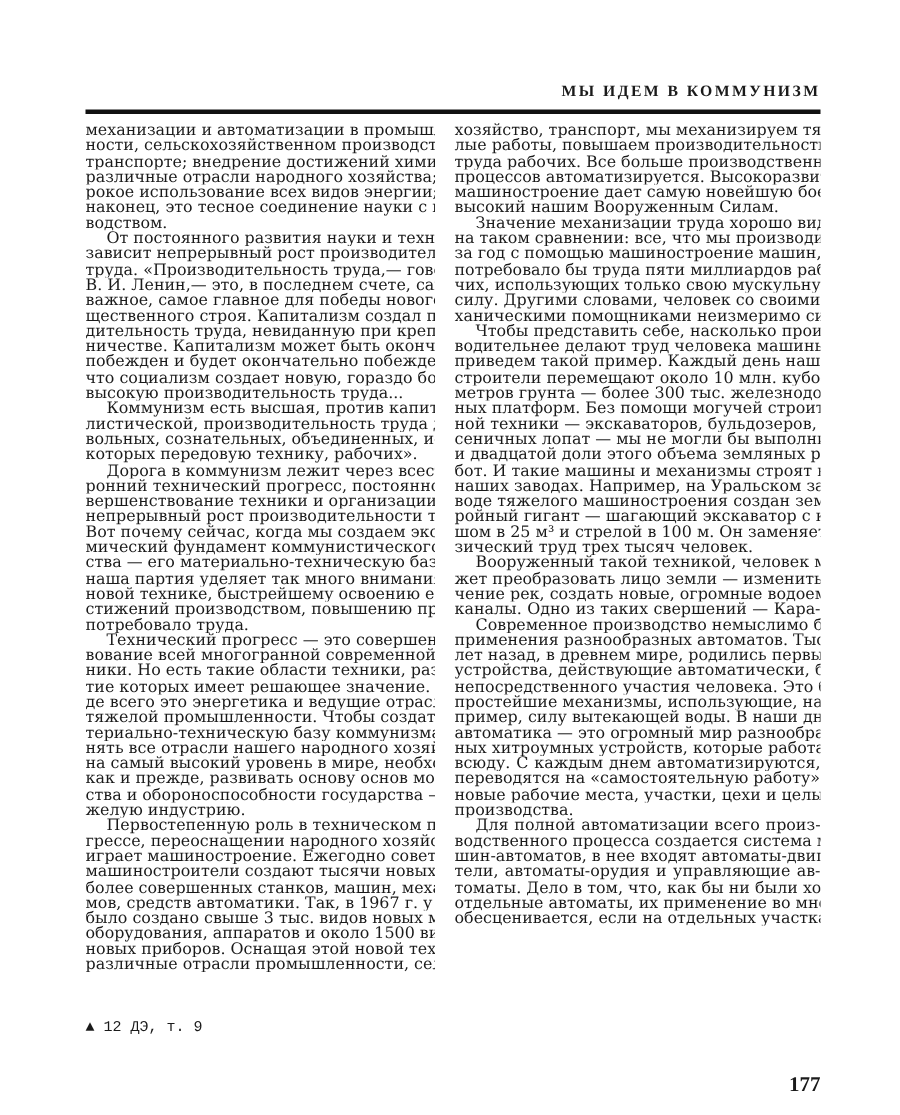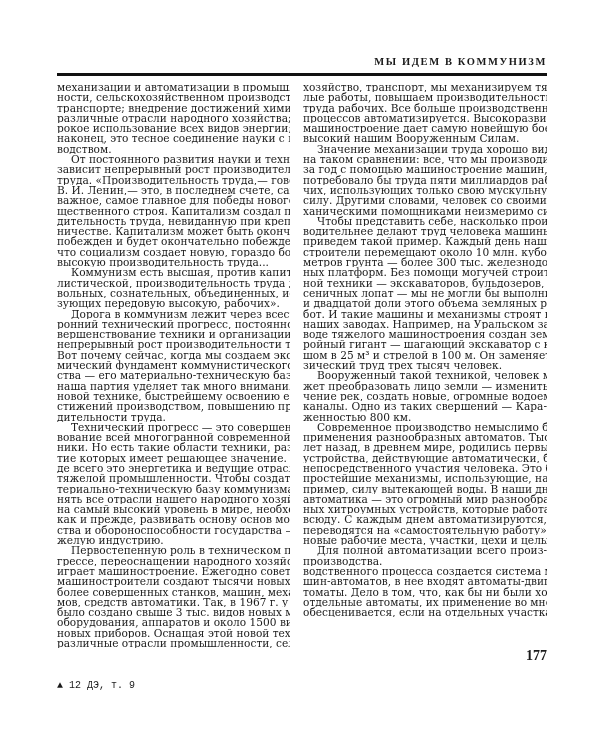--- a/index.html
+++ b/index.html
@@ -8,21 +8,21 @@
     .header-title { position: absolute; top: 56px; right: 53px; font-family: "Liberation Serif", serif;
                     font-weight: bold; font-size: 10.5px; letter-spacing: 1.6px; margin-left: 44px; }
     .header-rule { position: absolute; top: 73px; left: 57px; width: 490px; height: 3px; background: #111; }
     .col { position: absolute; top: 82px; width: 233px; font-size: 10.6px; line-height: 10.3px;
            text-align: justify; hyphens: manual; }
     .col.left { left: 57px; }
     .col.right { left: 303px; width: 244px; }
     .line { display: block; text-align: justify; text-align-last: justify; white-space: nowrap; overflow: hidden; height: 10.3px; }
     .line.last { text-align-last: left; }
     .footer-sig { position: absolute; top: 680px; left: 57px; font-size: 10px; font-family: Liberation Mono, monospace; }
-    .page-number { position: absolute; top: 648px; right: 53px; font-size: 14px; font-weight: bold; font-family: "Liberation Serif", serif; }
+    .page-number { position: absolute; top: 716px; right: 53px; font-size: 14px; font-weight: bold; font-family: "Liberation Serif", serif; }
   </style>
 </head>
 <body>
 
 <div class="header-title">МЫ ИДЕМ В КОММУНИЗМ</div>
 <div class="header-rule"></div>
 
 <div class="col left" id="col-left">
     <span class="line">механизации и автоматизации в промышлен-</span>
     <span class="line">ности, сельскохозяйственном производстве и на</span>
@@ -38,32 +38,32 @@
     <span class="line">важное, самое главное для победы нового об-</span>
     <span class="line">щественного строя. Капитализм создал произво-</span>
     <span class="line">дительность труда, невиданную при крепост-</span>
     <span class="line">ничестве. Капитализм может быть окончательно</span>
     <span class="line">побежден и будет окончательно побежден тем,</span>
     <span class="line">что социализм создает новую, гораздо более</span>
     <span class="line last">высокую производительность труда...</span>
     <span class="line" style="text-indent: 14px;">Коммунизм есть высшая, против капита-</span>
     <span class="line">листической, производительность труда добро-</span>
     <span class="line">вольных, сознательных, объединенных, исполь-</span>
-    <span class="line last">зующих передовую высокую, рабочих».</span>
+    <span class="line last">которых передовую технику, рабочих».</span>
     <span class="line" style="text-indent: 14px;">Дорога в коммунизм лежит через всесто-</span>
     <span class="line">ронний технический прогресс, постоянное со-</span>
     <span class="line">вершенствование техники и организации труда,</span>
     <span class="line">непрерывный рост производительности труда.</span>
     <span class="line">Вот почему сейчас, когда мы создаем эконо-</span>
     <span class="line">мический фундамент коммунистического обще-</span>
     <span class="line">ства — его материально-техническую базу,</span>
     <span class="line">наша партия уделяет так много внимания</span>
     <span class="line">новой технике, быстрейшему освоению ее до-</span>
     <span class="line">стижений производством, повышению произво-</span>
-    <span class="line last">дительности труда.</span>
+    <span class="line last">потребовало труда.</span>
     <span class="line" style="text-indent: 14px;">Технический прогресс — это совершенст-</span>
     <span class="line">вование всей многогранной современной тех-</span>
     <span class="line">ники. Но есть такие области техники, разви-</span>
     <span class="line">тие которых имеет решающее значение. Преж-</span>
     <span class="line">де всего это энергетика и ведущие отрасли</span>
     <span class="line">тяжелой промышленности. Чтобы создать ма-</span>
     <span class="line">териально-техническую базу коммунизма и под-</span>
     <span class="line">нять все отрасли нашего народного хозяйства</span>
     <span class="line">на самый высокий уровень в мире, необходимо,</span>
     <span class="line">как и прежде, развивать основу основ могуще-</span>
@@ -106,36 +106,36 @@
     <span class="line">бот. И такие машины и механизмы строят на</span>
     <span class="line">наших заводах. Например, на Уральском за-</span>
     <span class="line">воде тяжелого машиностроения создан земле-</span>
     <span class="line">ройный гигант — шагающий экскаватор с ков-</span>
     <span class="line">шом в 25 м³ и стрелой в 100 м. Он заменяет фи-</span>
     <span class="line last">зический труд трех тысяч человек.</span>
     <span class="line" style="text-indent: 14px;">Вооруженный такой техникой, человек мо-</span>
     <span class="line">жет преобразовать лицо земли — изменить те-</span>
     <span class="line">чение рек, создать новые, огромные водоемы,</span>
     <span class="line">каналы. Одно из таких свершений — Кара-</span>
-    <span class="line last">женностью 800 км.</span>
     <span class="line" style="text-indent: 14px;">Современное производство немыслимо без</span>
     <span class="line">применения разнообразных автоматов. Тысячи</span>
     <span class="line">лет назад, в древнем мире, родились первые</span>
     <span class="line">устройства, действующие автоматически, без</span>
     <span class="line">непосредственного участия человека. Это были</span>
     <span class="line">простейшие механизмы, использующие, на-</span>
     <span class="line">пример, силу вытекающей воды. В наши дни</span>
     <span class="line">автоматика — это огромный мир разнообраз-</span>
     <span class="line">ных хитроумных устройств, которые работают</span>
     <span class="line">всюду. С каждым днем автоматизируются,</span>
     <span class="line">переводятся на «самостоятельную работу» все</span>
     <span class="line">новые рабочие места, участки, цехи и целые</span>
+    <span class="line last">производства.</span>
     <span class="line" style="text-indent: 14px;">Для полной автоматизации всего произ-</span>
-    <span class="line last">производства.</span>
     <span class="line">водственного процесса создается система ма-</span>
     <span class="line">шин-автоматов, в нее входят автоматы-двига-</span>
+    <span class="line">тели, автоматы-орудия и управляющие ав-</span>
     <span class="line">томаты. Дело в том, что, как бы ни были хороши</span>
     <span class="line">отдельные автоматы, их применение во многом</span>
     <span class="line">обесценивается, если на отдельных участках</span>
   </div>
 
 <div class="footer-sig">▲ 12 ДЭ, т. 9</div>
 <div class="page-number">177</div>
 
 </body></html>

